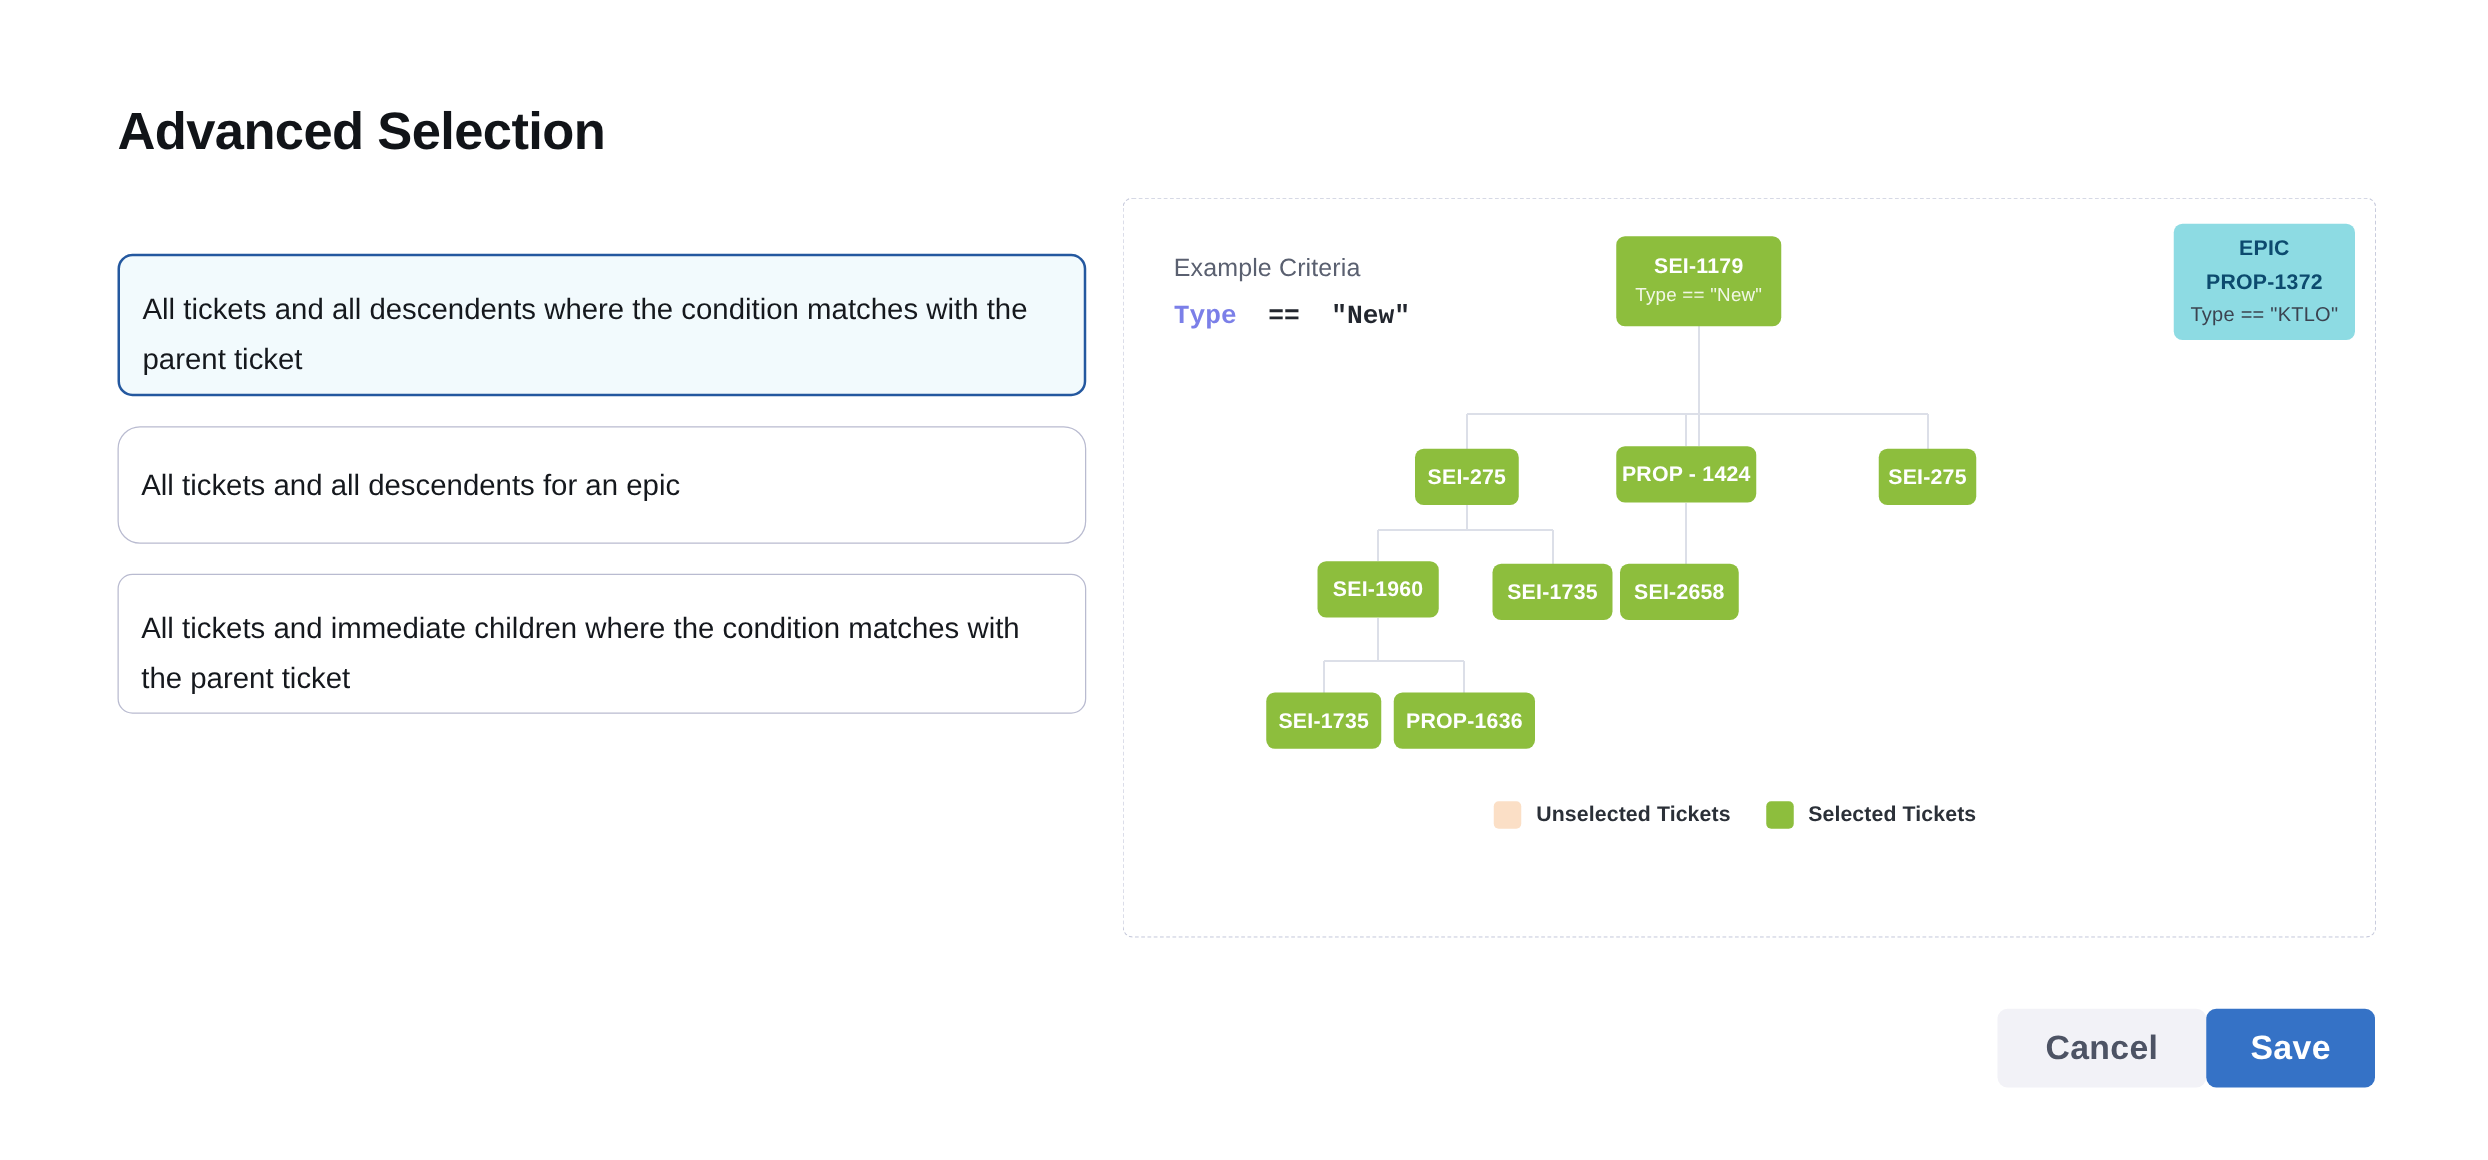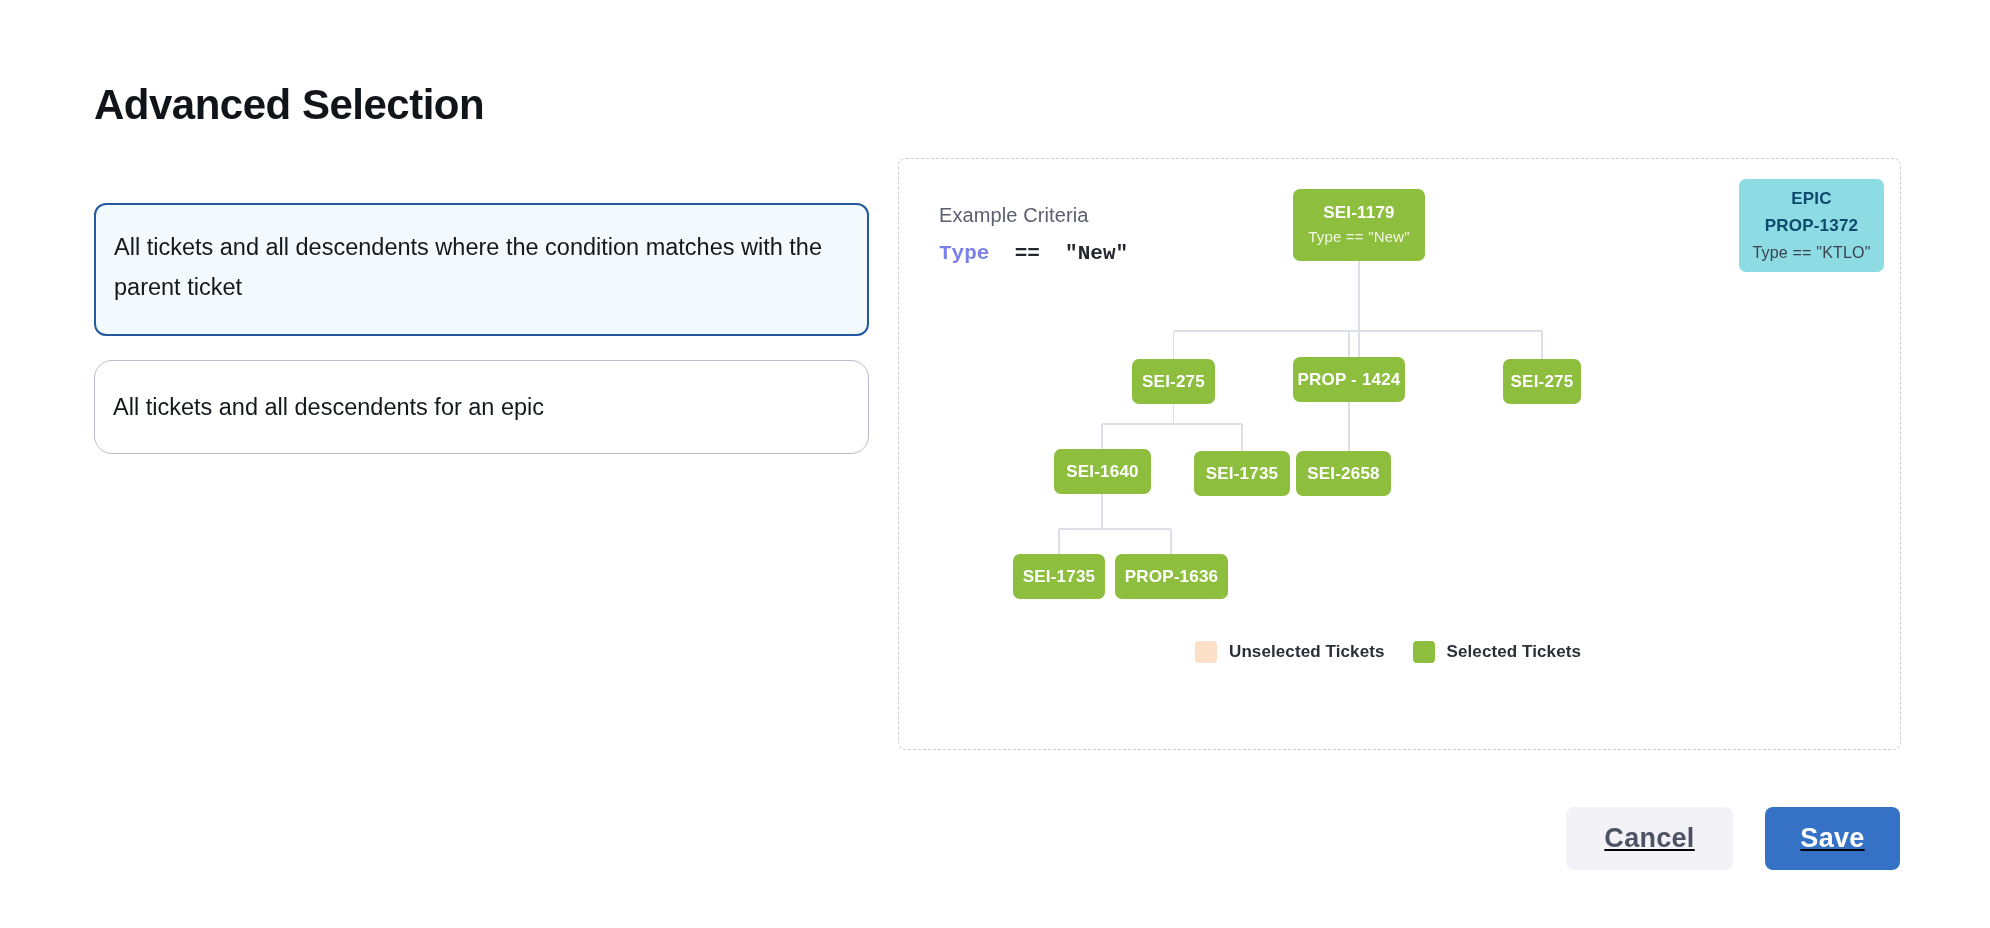--- a/index.html
+++ b/index.html
@@ -50,21 +50,21 @@
     font-size: 23.5px;
     line-height: 40px;
     color: #15181d;
     display: block;
     padding-left: 0px;
   }
   .option.selected {
     border: 2.5px solid #24589f;
     background: #f2fafd;
   }
-  .option.two-line { padding: 22px 18px 27px 18px; }
+  .option.two-line { padding: 22px 18px 8px 18px; }
   .option.one-line { padding: 26px 36px 26px 18px; border-radius: 18px; }
 
   
   .diagram-panel {
     position: absolute;
     left: 898px;
     top: 158px;
     width: 1003px;
     height: 592px;
     border: 1.6px dashed #c9ccdd;
@@ -157,22 +157,20 @@
 
   
   .footer {
     position: absolute;
     left: 0;
     top: 807px;
     width: 1990px;
     display: flex;
     justify-content: flex-end;
     padding-right: 90px;
-    gap: 32px;
-    text-decoration: underline;
   }
   .btn {
     border: none;
     border-radius: 8px;
     font-family: "Liberation Sans", sans-serif;
     font-size: 27px;
     font-weight: bold;
     letter-spacing: 0.3px;
     cursor: pointer;
     height: 63px;
@@ -194,20 +192,23 @@
 
     <div class="option selected two-line">
       <span class="option-label">All tickets and all descendents where the condition matches with the parent ticket</span>
     </div>
 
 
     <div class="option one-line">
       <span class="option-label">All tickets and all descendents for an epic</span>
     </div>
 
+    <div class="option two-line">
+      <span class="option-label">All tickets and immediate children where the condition matches with the parent ticket</span>
+    </div>
 
   </div>
 
   <div class="diagram-panel">
 
     <div class="criteria-title">Example Criteria</div>
 
     <div class="criteria-expr"><span class="k-field">Type</span>  <span class="k-op">==</span>  <span class="k-val">"New"</span></div>
 
     <svg class="tree-svg" viewBox="0 0 1003 592" xmlns="http://www.w3.org/2000/svg">
@@ -252,21 +253,21 @@
 
     <div class="node" id="node-l2b">
       <span class="n-id">PROP - 1424</span>
     </div>
 
     <div class="node" id="node-l2c">
       <span class="n-id">SEI-275</span>
     </div>
 
     <div class="node" id="node-l3a">
-      <span class="n-id">SEI-1640</span>
+      <span class="n-id">SEI-1960</span>
     </div>
 
     <div class="node" id="node-l3b">
       <span class="n-id">SEI-1735</span>
     </div>
 
     <div class="node" id="node-l3c">
       <span class="n-id">SEI-2658</span>
     </div>
 

